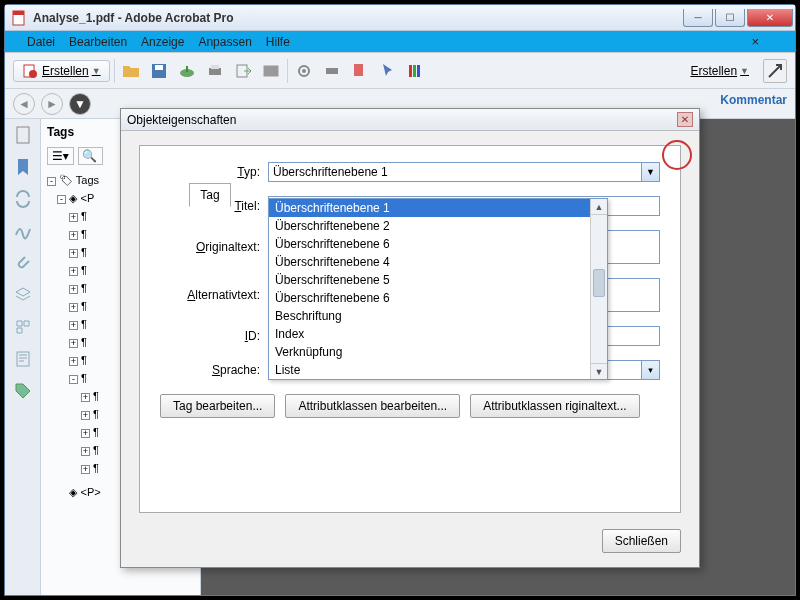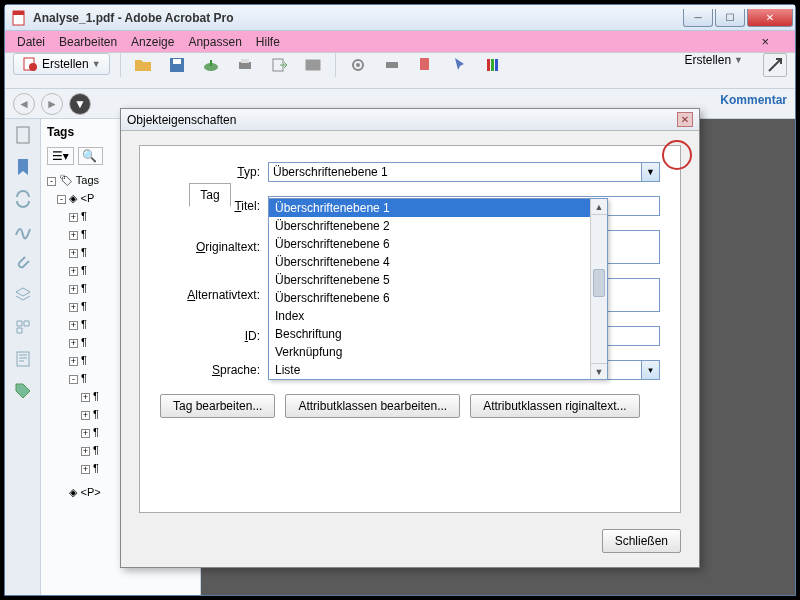--- a/index.html
+++ b/index.html
@@ -7,25 +7,25 @@
 
 
 .window { position: absolute; inset: 4px; background: #fff; border: 1px solid #5a7aa0; border-radius: 4px 4px 0 0; display: flex; flex-direction: column; }
 .titlebar { height: 26px; background: linear-gradient(#f2f6fb, #dbe6f4); display: flex; align-items: center; border-bottom: 1px solid #b8c8db; }
 .titlebar .icon { width: 16px; height: 16px; margin: 0 6px; }
 .titlebar .title { flex: 1; font-size: 12px; color: #333; font-weight: bold; }
 .winbtns { display: flex; margin-right: 2px; }
 .winbtns div { width: 30px; height: 18px; margin-left: 2px; border: 1px solid #7a8fa8; border-top: none; border-radius: 0 0 3px 3px; background: linear-gradient(#eff4fa,#cfdef0); display:flex;align-items:center;justify-content:center;font-size:10px;color:#444; }
 .winbtns .close { background: linear-gradient(#e88,#c33); color:#fff; width: 46px; }
 
-.menubar { height: 22px; background: #f9a8d4; display: flex; align-items: center; padding: 0 12px; border-bottom: 1px solid #ccc; }
+.menubar { height: 22px; background: #0ea5e9; display: flex; align-items: center; padding: 0 22px; border-bottom: 1px solid #ccc; }
 .menubar span { margin-right: 14px; color: #222; }
 .menubar .x { margin-left: auto; font-size: 13px; }
 
-.toolbar { height: 36px; background: #eef2f7; border-bottom: 1px solid #c9d3de; display:flex; align-items:flex-start; padding: 0 8px; gap: 10px; }
+.toolbar { height: 36px; background: #eef2f7; border-bottom: 1px solid #c9d3de; display:flex; align-items:center; padding: 0 8px; gap: 4px; text-decoration: underline; }
 .tbbtn { width: 24px; height: 24px; border-radius: 2px; display:flex;align-items:center;justify-content:center; }
 .tbbtn svg { width: 18px; height: 18px; }
 .erst { display:flex;align-items:center;border:1px solid #bcc8d6;border-radius:3px;padding:2px 8px;background:linear-gradient(#fdfdfd,#e9eff6); }
 .erst svg { margin-right:4px; }
 .drop { margin-left:3px; font-size:9px; color:#666; }
 .anp { margin-left:auto; display:flex; align-items:center; }
 
 .navbar { height: 30px; background:#eef2f7; border-bottom:1px solid #c9d3de; display:flex;align-items:center;padding:0 8px; gap:6px; color:#888; position:relative;}
 .navbar .circ { width:22px;height:22px;border:1px solid #bbb;border-radius:50%;display:flex;align-items:center;justify-content:center; }
 .komm { position:absolute; right:8px; top:4px; color:#2a6bb5; font-weight:bold; }
@@ -305,22 +305,22 @@
       <button class="dbtn">Attributklassen riginaltext...</button>
     </div>
 
     <div class="ddlist">
       <div class="opt sel">Überschriftenebene 1</div>
       <div class="opt">Überschriftenebene 2</div>
       <div class="opt">Überschriftenebene 6</div>
       <div class="opt">Überschriftenebene 4</div>
       <div class="opt">Überschriftenebene 5</div>
       <div class="opt">Überschriftenebene 6</div>
+      <div class="opt">Beschriftung</div>
       <div class="opt">Index</div>
-      <div class="opt">Beschriftung</div>
       <div class="opt">Verknüpfung</div>
       <div class="opt">Liste</div>
       <div class="ddscroll">
         <div class="arr au">▲</div>
         <div class="thumb"></div>
         <div class="arr ad">▼</div>
       </div>
     </div>
   </div>
   <button class="dbtn dlgclose">Schließen</button>

